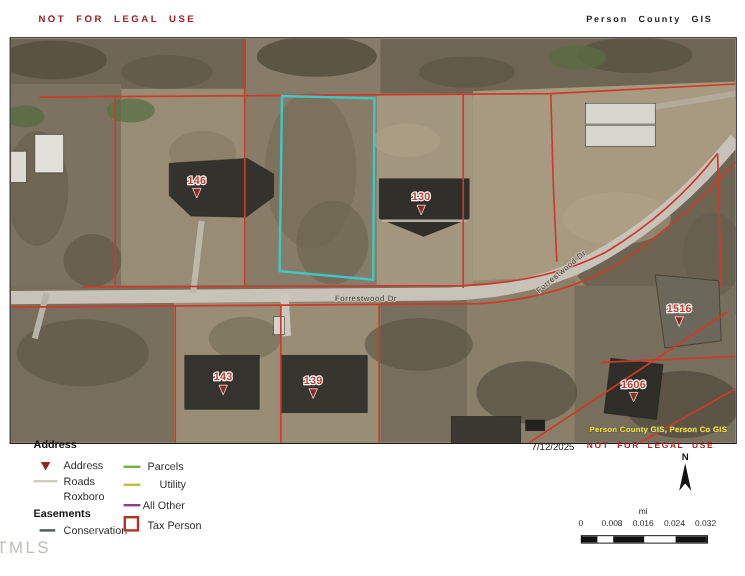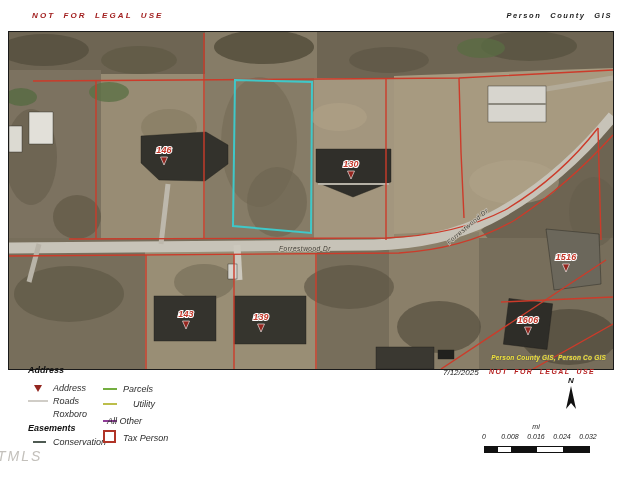--- a/index.html
+++ b/index.html
@@ -1,21 +1,21 @@
 <!DOCTYPE html>
 <html><head>
 <meta charset="utf-8">
 <style>
   html,body{margin:0;padding:0;background:#fff;}
   body{font-family:"Liberation Sans",sans-serif;}
-  .page{position:relative;width:621px;height:480px;background:#ffffff;overflow:hidden;font-style:italic;}
+  .page{position:relative;width:621px;height:480px;background:#ffffff;overflow:hidden;}
 
   .hdr{position:absolute;top:11px;font-weight:bold;font-size:8px;letter-spacing:2.1px;word-spacing:4px;white-space:nowrap;}
   .hdr-left{left:32px;color:#a22020;}
-  .hdr-right{right:9px;color:#1c1c1c;letter-spacing:1.6px;word-spacing:5px;font-size:7.5px;}
+  .hdr-right{right:27px;color:#1c1c1c;letter-spacing:1.6px;word-spacing:5px;font-size:7.5px;}
 
   .map-frame{position:absolute;left:8px;top:31px;width:604px;height:337px;border:1px solid #1a1a1a;box-sizing:content-box;}
   .map-svg{display:block;}
   svg text{font-family:"Liberation Sans",sans-serif;}
   .addr{font-size:9px;font-weight:bold;fill:#c4382a;stroke:#ffffff;stroke-width:2px;paint-order:stroke;letter-spacing:.2px;}
   .street{font-size:6.5px;fill:#3c3b35;letter-spacing:.5px;stroke:#c9c3b6;stroke-width:1.5px;paint-order:stroke;}
   .attr-txt{font-size:6.5px;font-weight:bold;fill:#efe13b;stroke:#6b6557;stroke-width:1.3px;paint-order:stroke;letter-spacing:.2px;}
 
   .wm{position:absolute;left:-3px;top:448px;font-size:14px;color:#c3c0bb;letter-spacing:2px;}
 
@@ -194,21 +194,21 @@
   <div class="lg-row" style="left:103px;top:384px;">
     <span class="lg-sym sym-line sym-ease" style="left:0px;width:14px;"></span>
     <span class="lg-label" style="left:20px;">Parcels</span>
   </div>
   <div class="lg-row" style="left:103px;top:399px;">
     <span class="lg-sym sym-line sym-util" style="left:0px;width:14px;"></span>
     <span class="lg-label" style="left:30px;">Utility</span>
   </div>
   <div class="lg-row" style="left:103px;top:416px;">
     <span class="lg-sym sym-line sym-other" style="left:0px;width:14px;"></span>
-    <span class="lg-label" style="left:4px;text-align:center;">All Other</span>
+    <span class="lg-label" style="left:16px;text-align:center;">All Other</span>
   </div>
   <div class="lg-row" style="left:103px;top:430px;">
     <span class="lg-sym sym-square" style="left:0px;"></span>
     <span class="lg-label" style="left:20px;top:3px;">Tax Person</span>
   </div>
 
   <div class="wm">TMLS</div>
 
   <div class="map-date">7/12/2025</div>
   <div class="disc-bottom">NOT FOR LEGAL USE</div>

